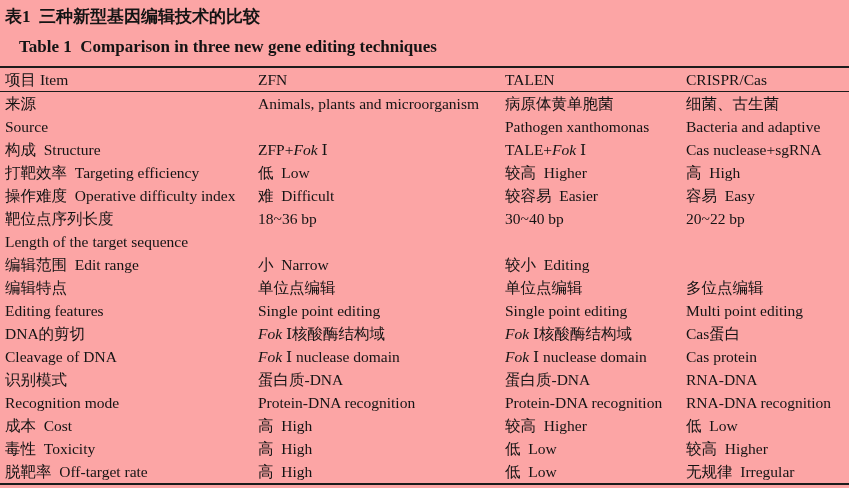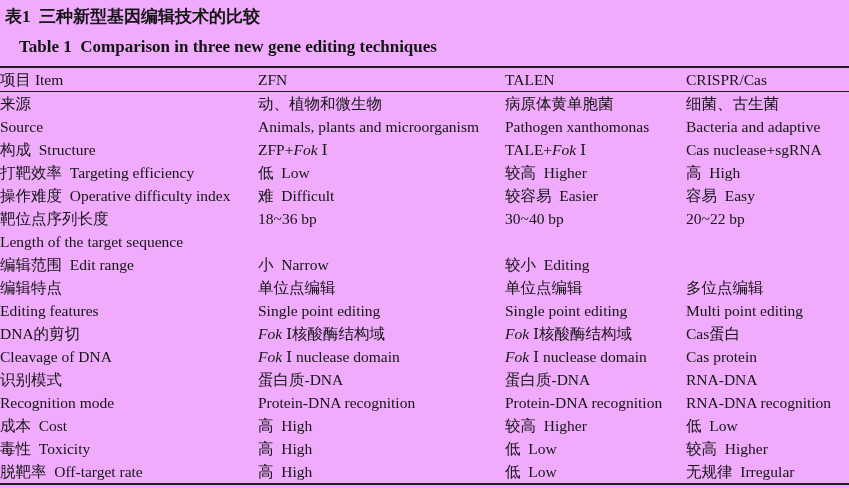--- a/index.html
+++ b/index.html
@@ -4,21 +4,21 @@
 <style>
   html, body {
     margin: 0;
     padding: 0;
     background: #ffffff;
   }
   .page {
     position: relative;
     width: 849px;
     height: 488px;
-    background: #f0abfc;
+    background: #fca5a5;
     color: #141414;
     font-family: "Liberation Serif", "DejaVu Serif", serif;
     overflow: hidden;
   }
   .title-zh {
     margin: 5px 0 0 5px;
     font-size: 17px;
     font-weight: bold;
     line-height: 24px;
     white-space: pre-wrap;
@@ -43,20 +43,21 @@
   }
   .t-row.t-head {
     border-bottom: 1px solid #1c1c1c;
   }
   .t-cell {
     font-size: 15.5px;
     white-space: pre-wrap;
     overflow: hidden;
   }
   .t-cell:first-child {
+    padding-left: 5px;
   }
   .cell-line {
     height: 23px;
     line-height: 23px;
   }
   .t-head .cell-line {
     height: 23px;
     line-height: 23px;
   }
   i { font-style: italic; }
@@ -70,21 +71,21 @@
 
   <div class="tbl">
       <div class="t-row t-head">
         <div class="t-cell"><div class="cell-line">项目 Item</div></div>
         <div class="t-cell"><div class="cell-line">ZFN</div></div>
         <div class="t-cell"><div class="cell-line">TALEN</div></div>
         <div class="t-cell"><div class="cell-line">CRISPR/Cas</div></div>
       </div>
       <div class="t-row">
         <div class="t-cell"><div class="cell-line">来源</div><div class="cell-line">Source</div></div>
-        <div class="t-cell"><div class="cell-line">动、植物和微生物</div><div class="cell-line">Animals, plants and microorganism</div></div>
+        <div class="t-cell"><div class="cell-line">Animals, plants and microorganism</div></div>
         <div class="t-cell"><div class="cell-line">病原体黄单胞菌</div><div class="cell-line">Pathogen xanthomonas</div></div>
         <div class="t-cell"><div class="cell-line">细菌、古生菌</div><div class="cell-line">Bacteria and adaptive</div></div>
       </div>
       <div class="t-row">
         <div class="t-cell"><div class="cell-line">构成  Structure</div></div>
         <div class="t-cell"><div class="cell-line">ZFP+<i>Fok</i> Ⅰ</div></div>
         <div class="t-cell"><div class="cell-line">TALE+<i>Fok</i> Ⅰ</div></div>
         <div class="t-cell"><div class="cell-line">Cas nuclease+sgRNA</div></div>
       </div>
       <div class="t-row">

